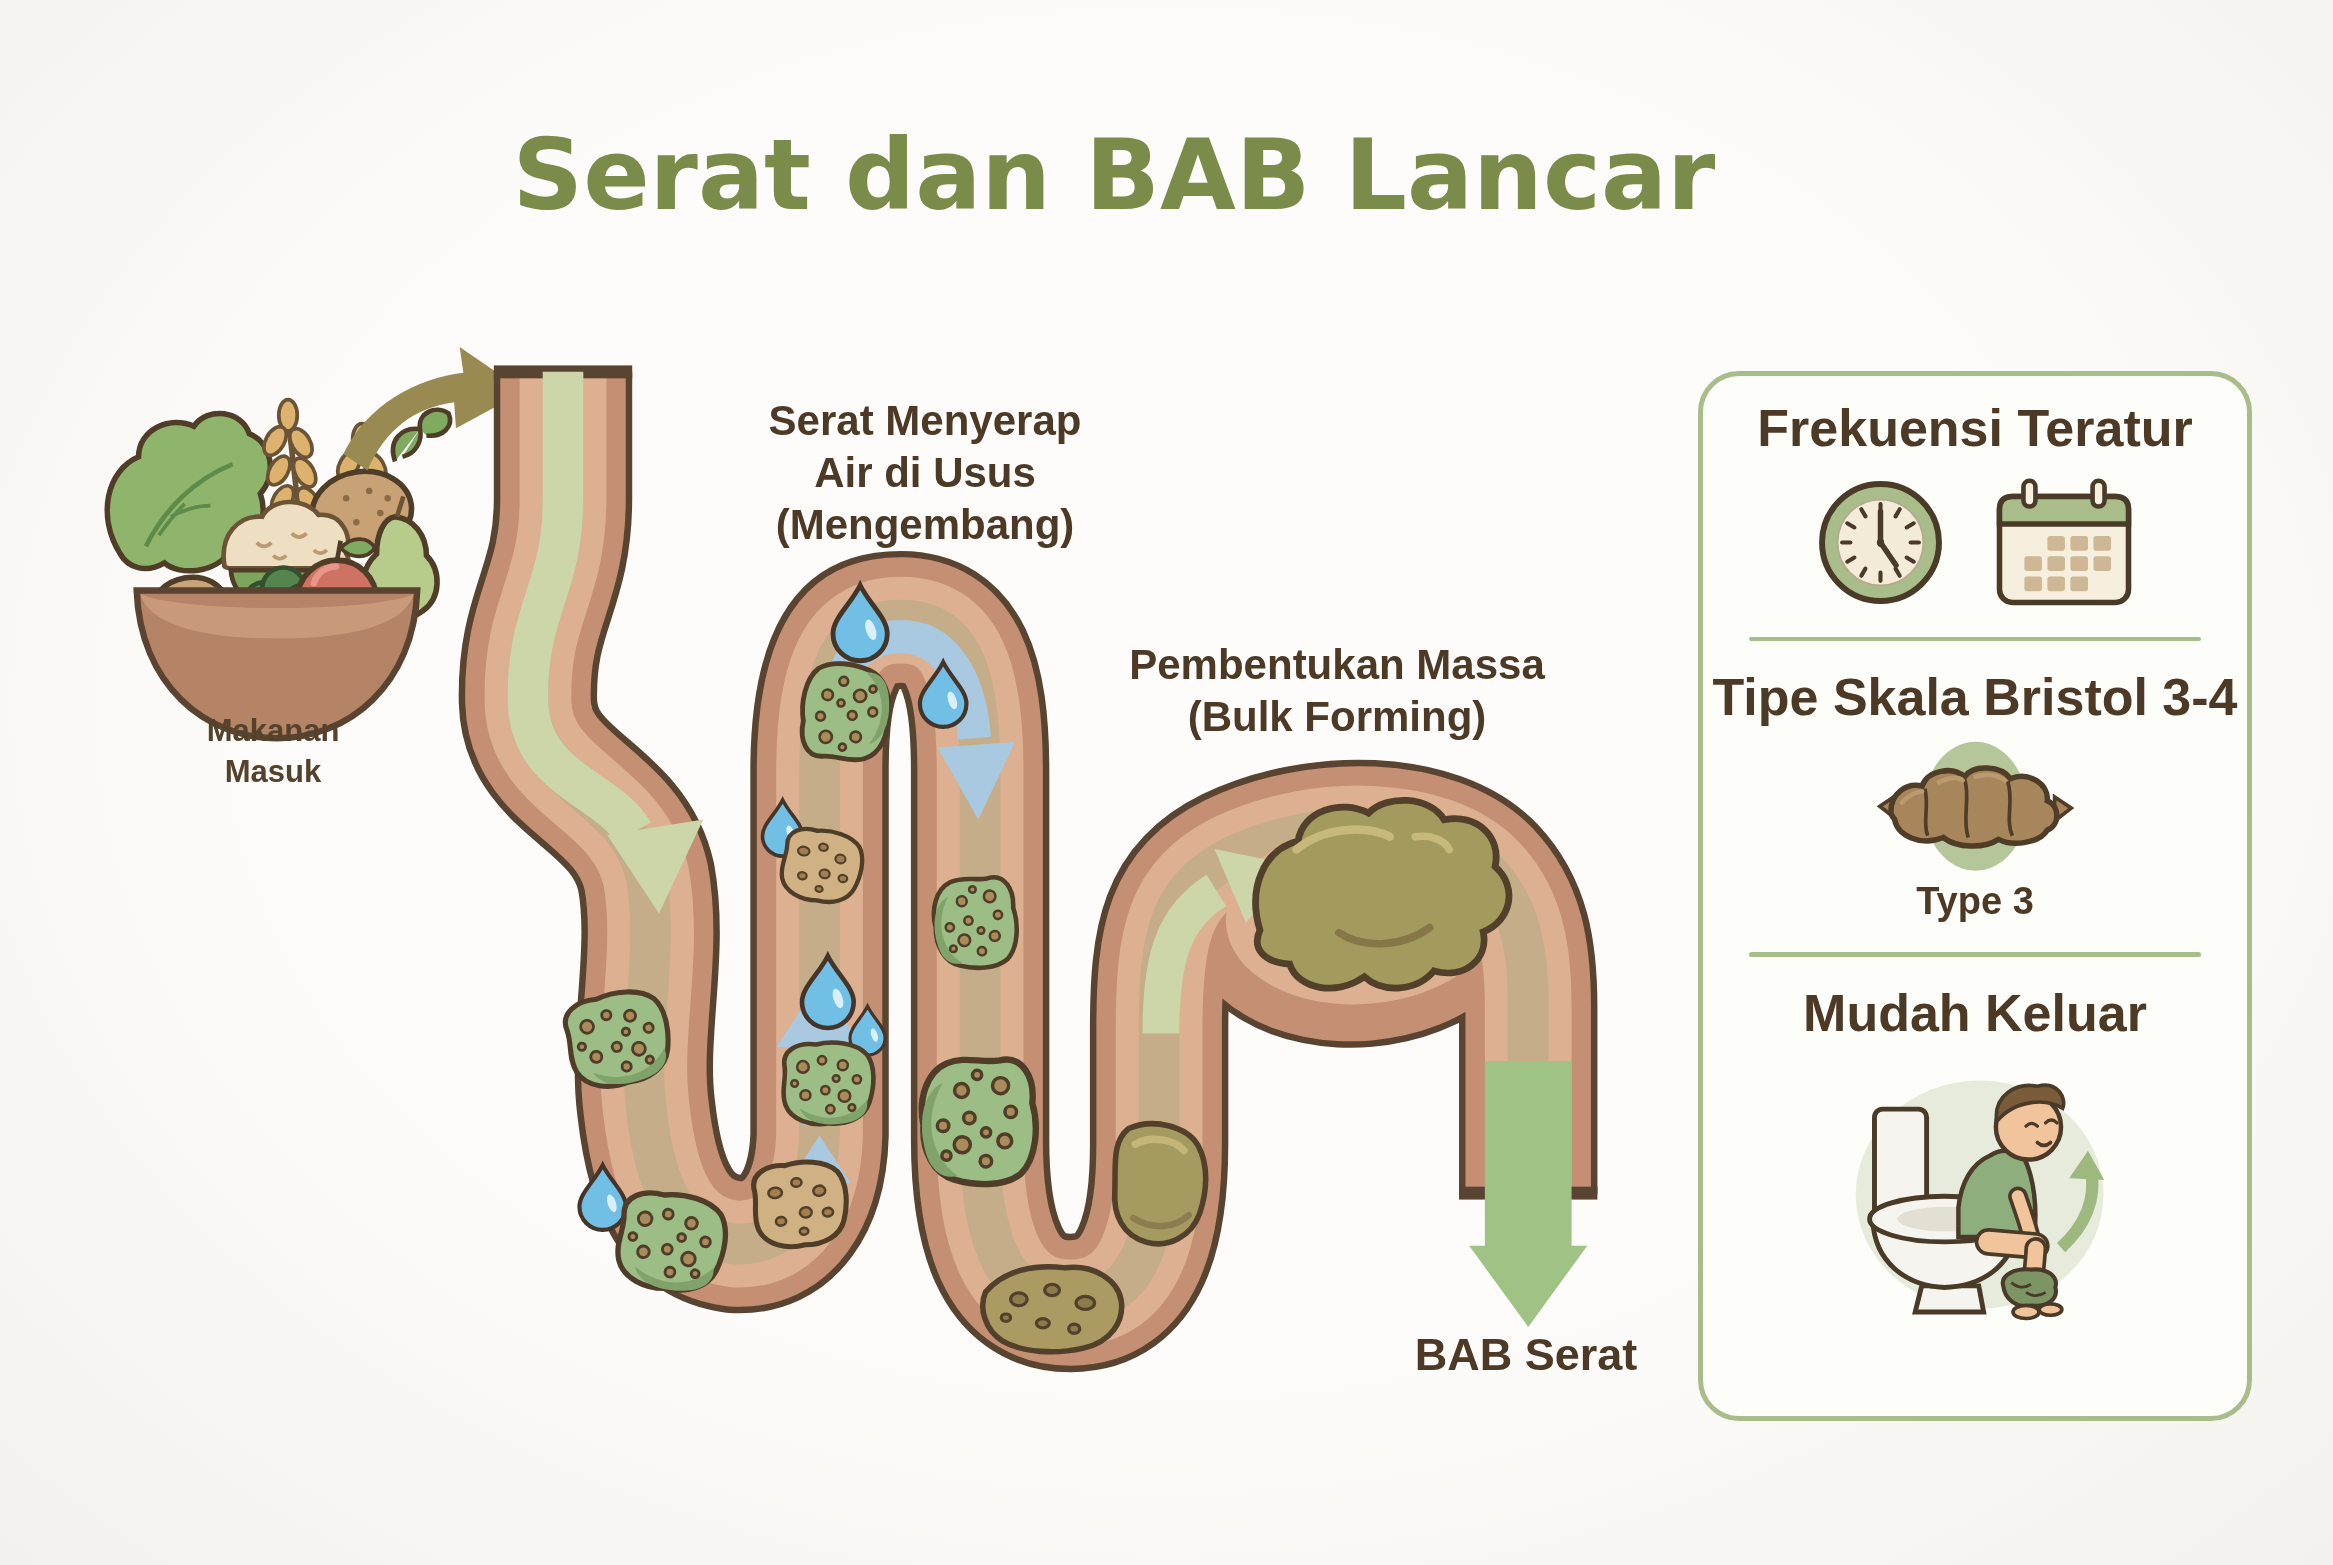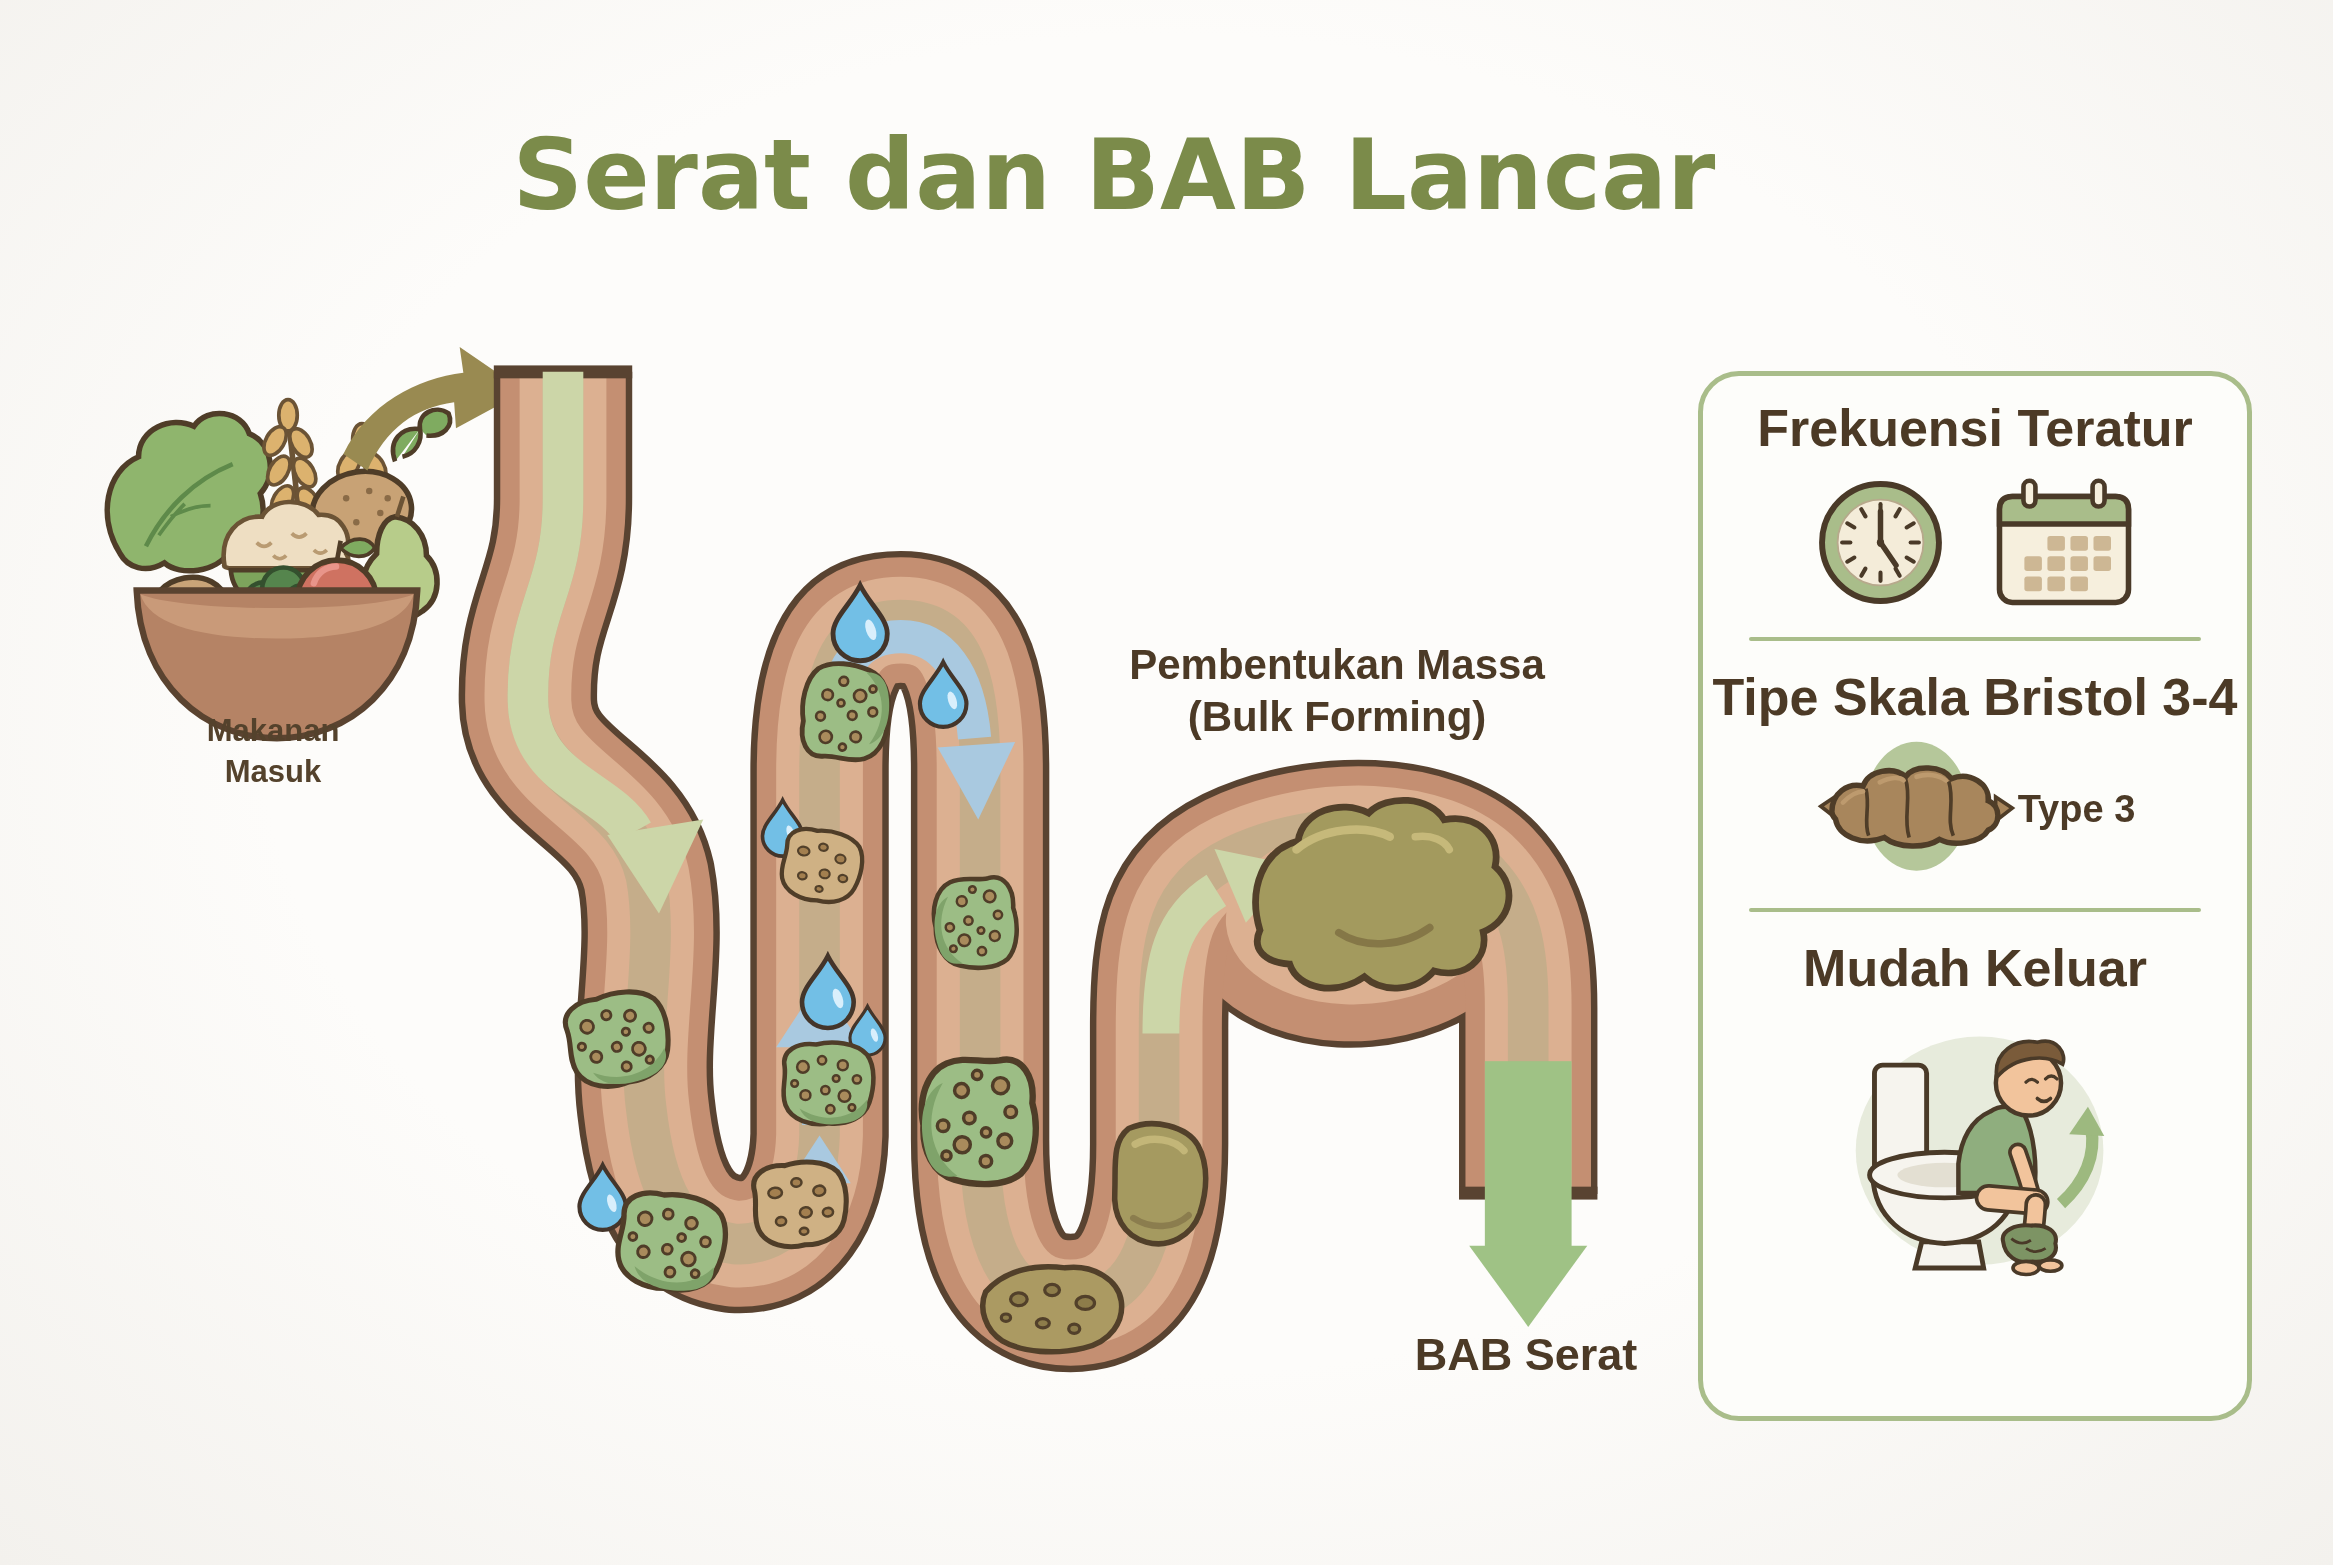--- a/index.html
+++ b/index.html
@@ -31,21 +31,21 @@
     padding:24px 9.2px 18.5px;text-align:center;font-weight:bold;font-size:49px;
     color:#6e8f46;border-bottom:4.6px solid #a9bd8a;
     font-family:"DejaVu Sans", sans-serif;
   }
   .sec-label{text-align:center;font-weight:bold;font-size:52px;color:#4c3a26;}
   .sec-freq .sec-label{margin-top:22px;}
   .icon-row{display:flex;justify-content:center;align-items:center;gap:41px;margin-top:20px;}
   .divider{height:4.6px;background:#a9bd8a;border-radius:2.8px;width:452px;margin:29.5px auto 0;}
   .sec-bristol .sec-label{margin-top:26px;}
   .type-row{display:flex;justify-content:center;align-items:flex-start;gap:46px;margin-top:13px;}
-  .type-col{display:flex;flex-direction:row;align-items:center;justify-content:center;}
+  .type-col{display:flex;flex-direction:column;align-items:center;justify-content:center;}
   .type-col .type-label{font-weight:bold;font-size:38px;color:#4c3a26;margin-top:1.8px;}
   .sec-ease .sec-label{margin-top:26px;}
   .toilet{display:block;margin:5.5px auto 0;}
 </style>
 </head>
 <body>
 
 <div class="stage">
 
   <svg class="art" width="2333" height="1565" viewBox="0 0 2528 1696">
@@ -243,20 +243,23 @@
 
     <g>
       <rect x="1609" y="1150" width="94" height="202" fill="#9fc285"></rect>
       <polygon points="1656,1438 1592,1350 1720,1350" fill="#9fc285"></polygon>
     </g>
   </svg>
 
   <h1 class="title">Serat dan BAB Lancar</h1>
   <div class="lbl food">Makanan
 Masuk</div>
+  <div class="lbl absorb">Serat Menyerap
+Air di Usus
+(Mengembang)</div>
   <div class="lbl bulk">Pembentukan Massa
 (Bulk Forming)</div>
   <div class="lbl exit">BAB Serat</div>
 
   <aside class="panel">
 
     <section class="sec-freq">
       <div class="sec-label">Frekuensi Teratur</div>
       <div class="icon-row">
         <svg width="137" height="129" viewBox="-75 -70 150 140">

